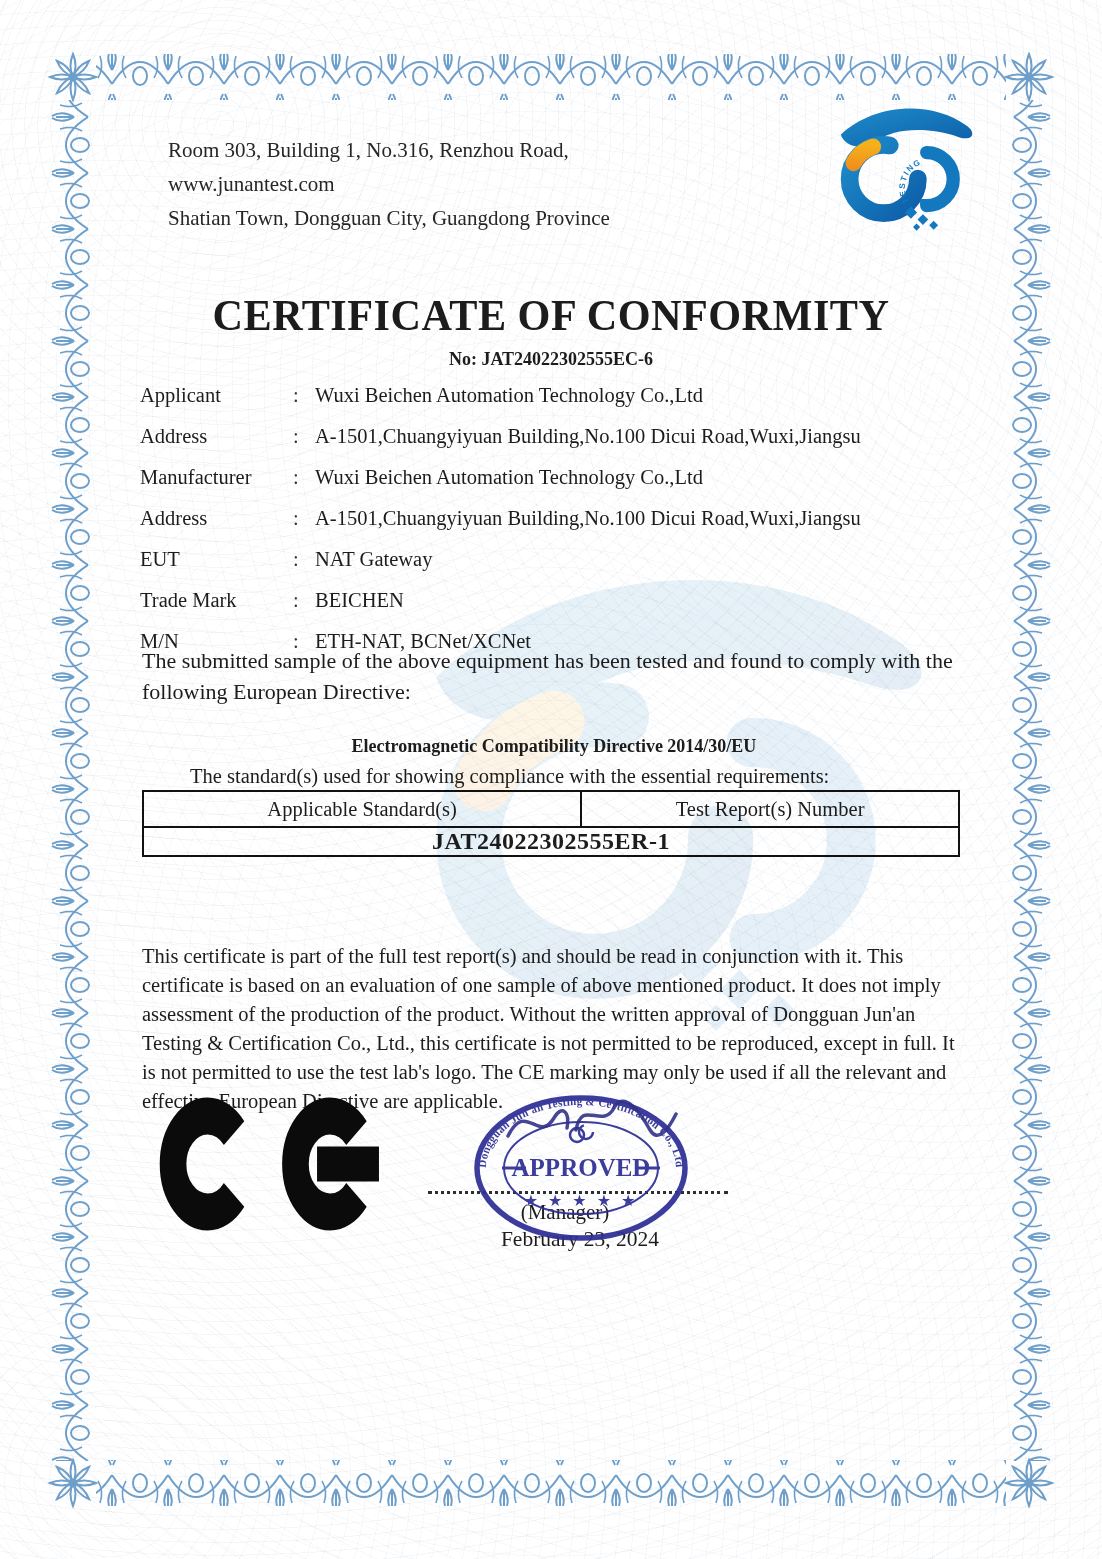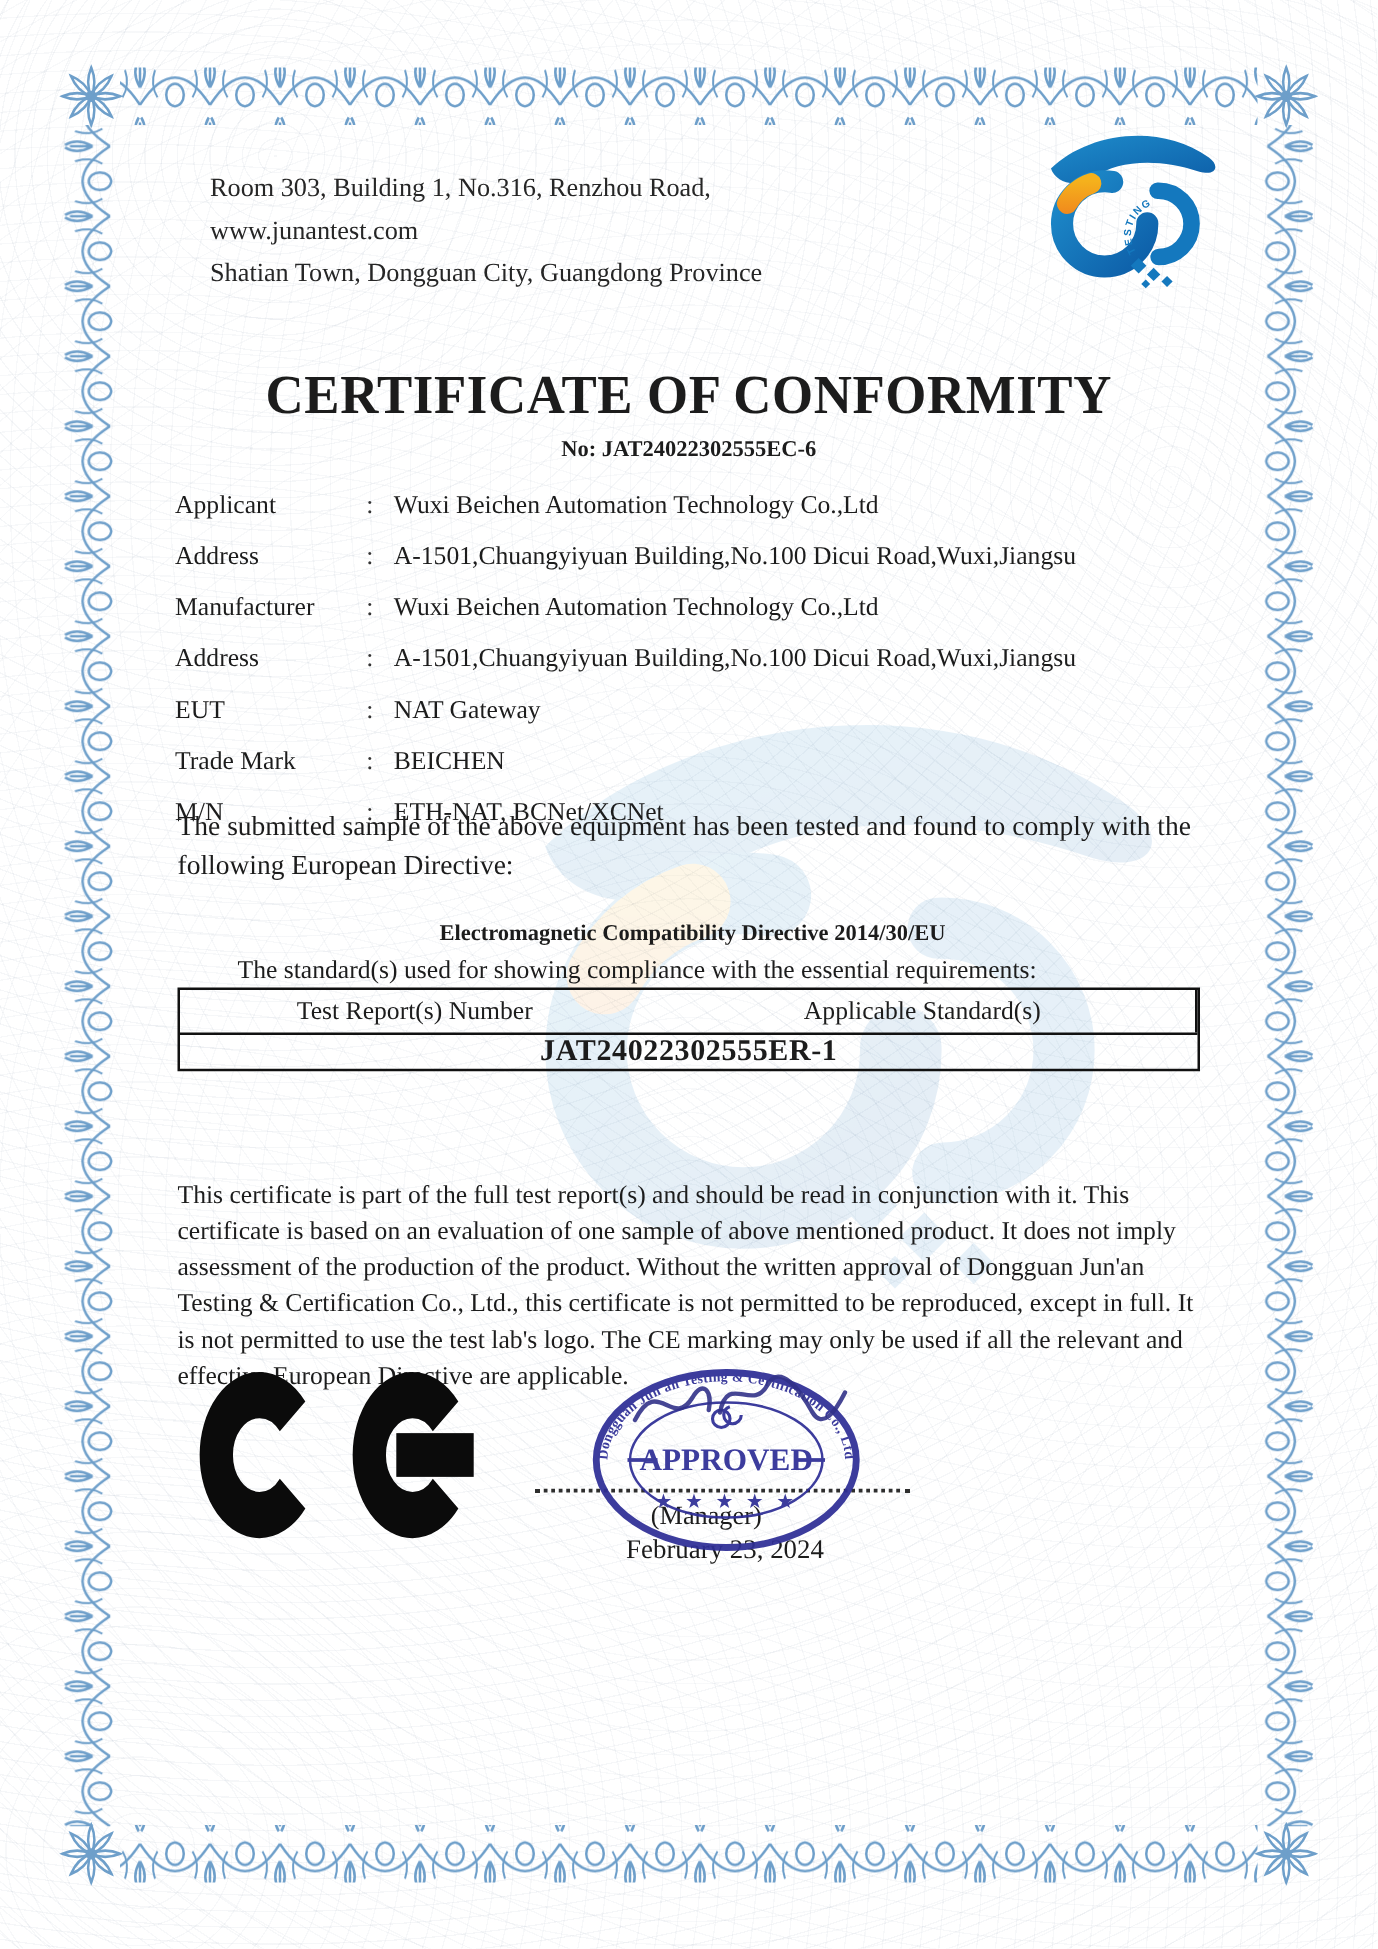--- a/index.html
+++ b/index.html
@@ -20,21 +20,21 @@
   .logo{left:833px; top:102px; z-index:2;}
   
   .watermark{left:408px; top:556px; opacity:.10; z-index:0;}
   .borderart{left:0; top:0; z-index:1;}
   
   .title{left:0; width:1102px; top:290px; text-align:center; font-size:44px; font-weight:700;
          letter-spacing:.5px; transform:scaleX(.96); z-index:2;}
   .certno{left:0; width:1102px; top:349px; text-align:center; font-size:18px; font-weight:700; z-index:2;}
   
   .fields{left:140px; top:384px; width:840px; z-index:2;}
-  .frow{display:flex; height:41px; align-items:center; font-size:20.5px;}
+  .frow{display:flex; height:41px; align-items:flex-start; font-size:20.5px;}
   .flabel{width:153px;}
   .fsep{width:22px; color:#333;}
   
   .p1{left:142px; top:645px; width:824px; font-size:22px; line-height:31px; z-index:2;}
   .directive{left:142px; top:736px; width:824px; text-align:center; font-weight:700; font-size:18px; z-index:2;}
   .stdintro{left:142px; top:765px; width:824px; font-size:20.5px; z-index:2;margin-left:48px;}
   
   .std-table{left:142px; top:790px; width:814px; border:2px solid #111; z-index:2;}
   .tbl-head{display:flex; border-bottom:2px solid #111;}
   .th{height:34px; display:flex; align-items:center; justify-content:center; font-size:20.5px;}
@@ -182,22 +182,22 @@
       <div class="fvalue">ETH-NAT, BCNet/XCNet</div>
     </div>
   </div>
 
   <div class="abs p1">The submitted sample of the above equipment has been tested and found to comply with the following European Directive:</div>
   <div class="abs directive">Electromagnetic Compatibility Directive 2014/30/EU</div>
   <div class="abs stdintro">The standard(s) used for showing compliance with the essential requirements:</div>
 
   <div class="abs std-table">
     <div class="tbl-head">
+      <div class="th th1">Applicable Standard(s)</div>
       <div class="th th2">Test Report(s) Number</div>
-      <div class="th th1">Applicable Standard(s)</div>
     </div>
     <div class="tbl-body">
       <div class="tb2">JAT24022302555ER-1</div>
     </div>
   </div>
 
   <div class="abs disclaimer">This certificate is part of the full test report(s) and should be read in conjunction with it. This certificate is based on an evaluation of one sample of above mentioned product. It does not imply assessment of the production of the product. Without the written approval of Dongguan Jun'an Testing &amp; Certification Co., Ltd., this certificate is not permitted to be reproduced, except in full. It is not permitted to use the test lab's logo. The CE marking may only be used if all the relevant and effective European Directive are applicable.</div>
 
   <svg class="abs ce" width="320" height="150" viewBox="0 0 320 150">
     <g transform="scale(0.72,1)" fill="none" stroke="#0b0b0b">

